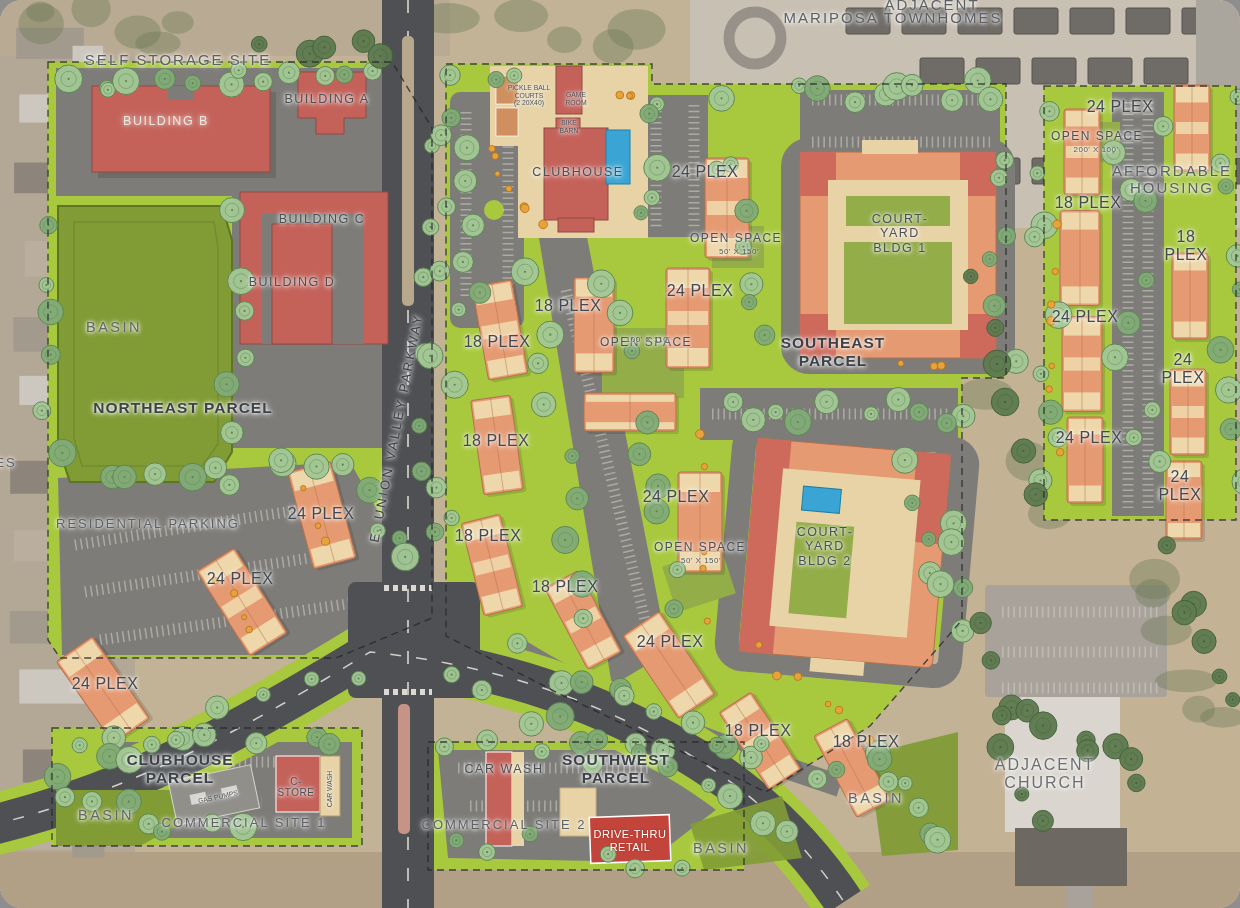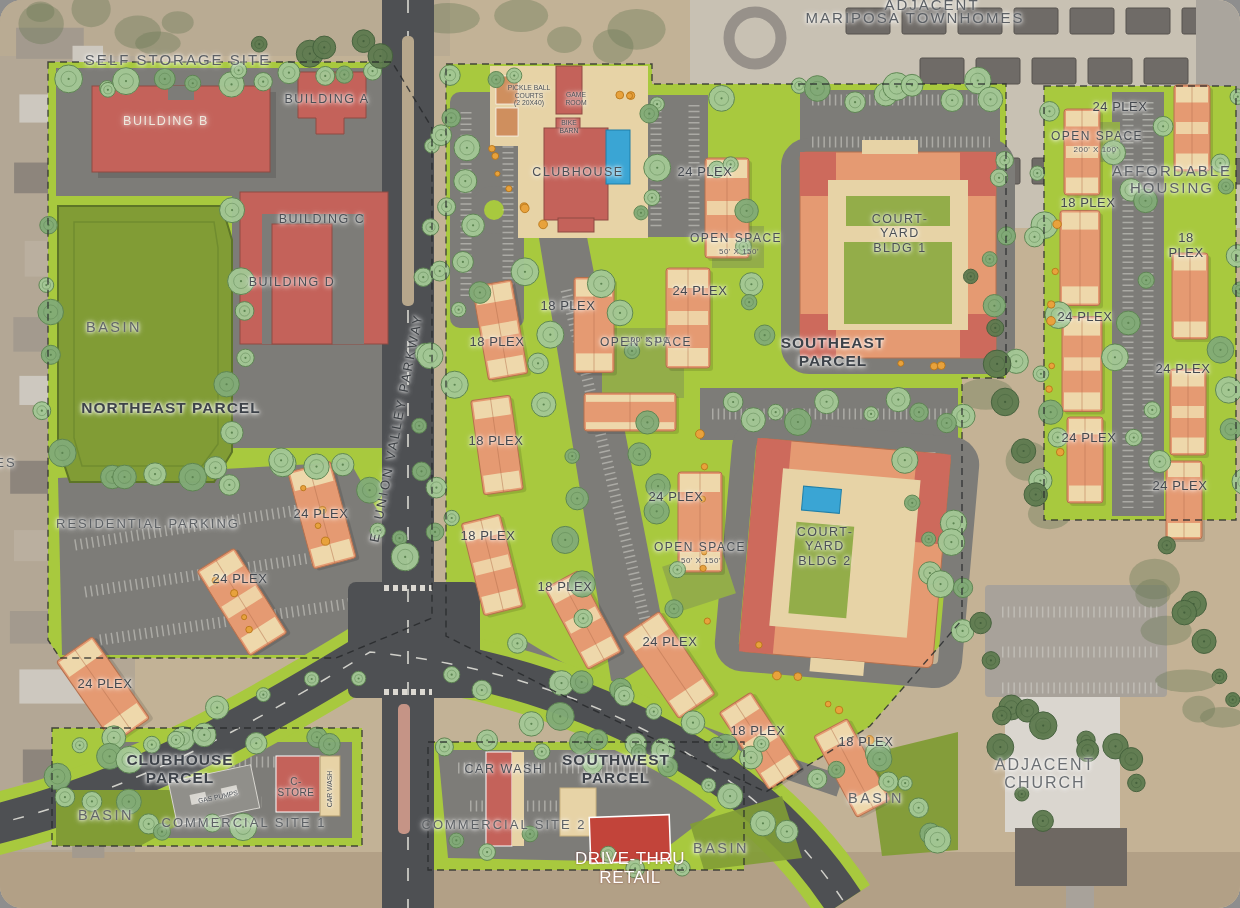--- a/index.html
+++ b/index.html
@@ -19,28 +19,28 @@
   .lb{position:absolute;transform:translate(-50%,-50%);color:var(--label);
       white-space:pre-line;text-align:center;line-height:1.14;letter-spacing:1px;
       text-shadow:0 0 3px rgba(255,255,255,.95),0 0 6px rgba(255,255,255,.8),0 1px 5px rgba(255,255,255,.6);}
   .kind-area-title{font-size:15px;letter-spacing:2px;color:#5c6065;}
   .kind-area-sub{font-size:13px;letter-spacing:2px;color:#5e6266;}
   .kind-parcel{font-size:15.5px;font-weight:bold;letter-spacing:1px;color:#3d4249;}
   .kind-building{font-size:12.5px;letter-spacing:1.5px;color:#4b5056;}
   .kind-building-sm{font-size:10px;letter-spacing:.5px;color:#4b5056;}
   .kind-building-light{font-size:12.5px;letter-spacing:1.5px;color:#eee9de;
       text-shadow:0 0 4px rgba(255,255,255,.75),0 0 8px rgba(255,255,255,.5);}
-  .kind-plex{font-size:13px;letter-spacing:.5px;color:#45494f;}
+  .kind-plex{font-size:16px;letter-spacing:.5px;color:#45494f;}
   .kind-open-space{font-size:12px;letter-spacing:1.5px;color:#4b5056;}
   .kind-dim{font-size:8px;letter-spacing:.5px;color:#53575c;}
   .kind-tiny{font-size:6.8px;letter-spacing:0;color:#4b5056;}
   .kind-basin{font-size:14.5px;letter-spacing:2.5px;color:#626669;}
   .kind-road{font-size:13px;letter-spacing:2.5px;color:#3d4145;white-space:nowrap;}
-  .kind-drive-thru{font-size:17px;letter-spacing:.5px;color:#ffffff;
-      text-shadow:0 0 2px rgba(120,20,10,.6);margin-top:27px;}
+  .kind-drive-thru{font-size:11px;letter-spacing:.5px;color:#ffffff;
+      text-shadow:0 0 2px rgba(120,20,10,.6);}
   .kind-church{font-size:16px;letter-spacing:2px;color:#6b6f73;}
 </style>
 </head>
 <body>
 
 <div id="map">
   <svg id="scene" width="1240" height="908" viewBox="0 0 1240 908">
 
     <g id="aerial">
       <rect x="0" y="0" width="1240" height="908" fill="var(--dirt)"></rect>
@@ -1764,28 +1764,28 @@
       <polygon points="48,62 392,62 432,128 432,618 336,658 60,658 48,640"></polygon>
       <polygon points="446,64 652,64 652,84 1006,84 1006,378 962,378 962,620 870,726 766,792 560,694 446,636"></polygon>
       <polygon points="1044,86 1236,86 1236,520 1044,520"></polygon>
       <polygon points="52,728 362,728 362,846 52,846"></polygon>
       <polygon points="428,742 744,742 744,870 428,870"></polygon>
     </g>
   </svg>
 
   <div id="labels">
       <div class="lb kind-area-title" style="left: 932px; top: 5px;">ADJACENT</div>
-      <div class="lb kind-area-title" style="left: 902px; top: 18px; padding-left: 26px;">MARIPOSA TOWNHOMES</div>
+      <div class="lb kind-area-title" style="left: 880px; top: 18px; padding-left: 26px;">MARIPOSA TOWNHOMES</div>
       <div class="lb kind-area-title" style="left: 178px; top: 60px;">SELF STORAGE SITE</div>
       <div class="lb kind-building-light" style="left: 166px; top: 121px;">BUILDING B</div>
       <div class="lb kind-building" style="left: 327px; top: 99px;">BUILDING A</div>
       <div class="lb kind-building" style="left: 322px; top: 219px;">BUILDING C</div>
       <div class="lb kind-building" style="left: 292px; top: 282px;">BUILDING D</div>
       <div class="lb kind-basin" style="left: 114px; top: 327px;">BASIN</div>
-      <div class="lb kind-parcel" style="left: 171px; top: 408px;">NORTHEAST PARCEL</div>
+      <div class="lb kind-parcel" style="left: 183px; top: 408px;">NORTHEAST PARCEL</div>
       <div class="lb kind-area-sub" style="left: 148px; top: 524px;">RESIDENTIAL PARKING</div>
       <div class="lb kind-plex" style="left: 321px; top: 514px;">24 PLEX</div>
       <div class="lb kind-plex" style="left: 240px; top: 579px;">24 PLEX</div>
       <div class="lb kind-plex" style="left: 105px; top: 684px;">24 PLEX</div>
       <div class="lb kind-area-sub" style="left: 6px; top: 463px;">ES</div>
       <div class="lb kind-tiny" style="left: 529px; top: 96px;">PICKLE BALL
 COURTS
 (2 20X40)</div>
       <div class="lb kind-tiny" style="left: 576px; top: 99px;">GAME
 ROOM</div>

